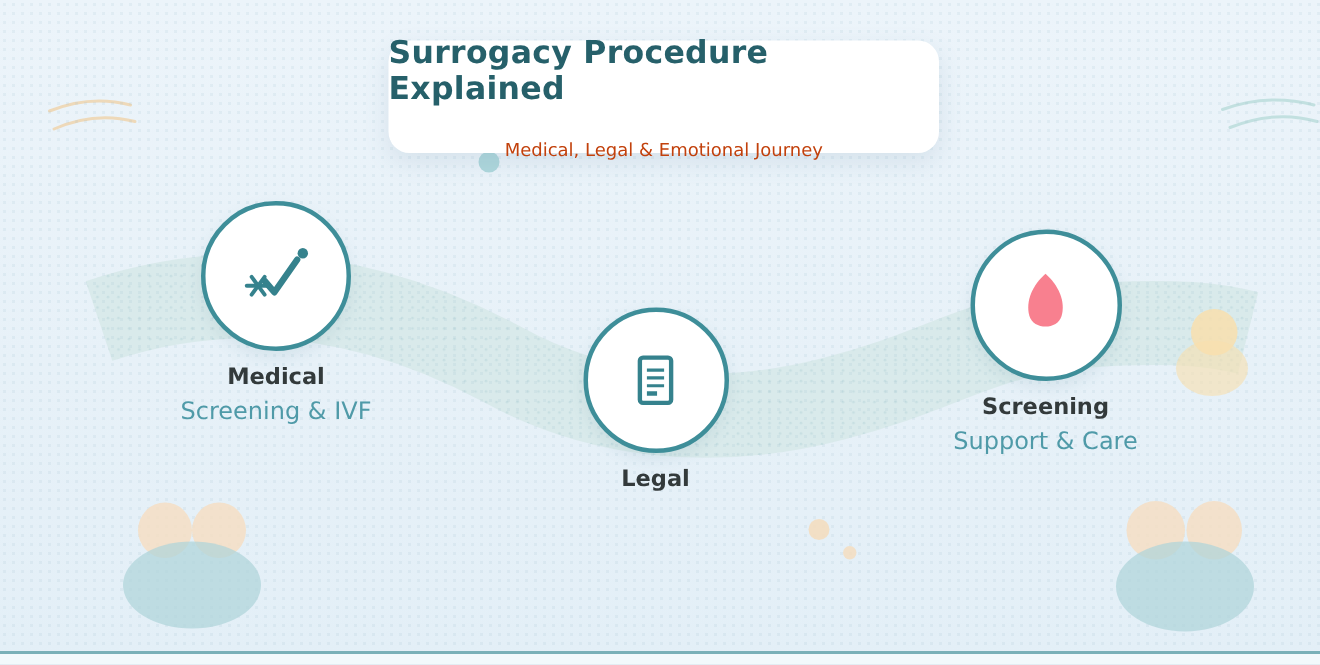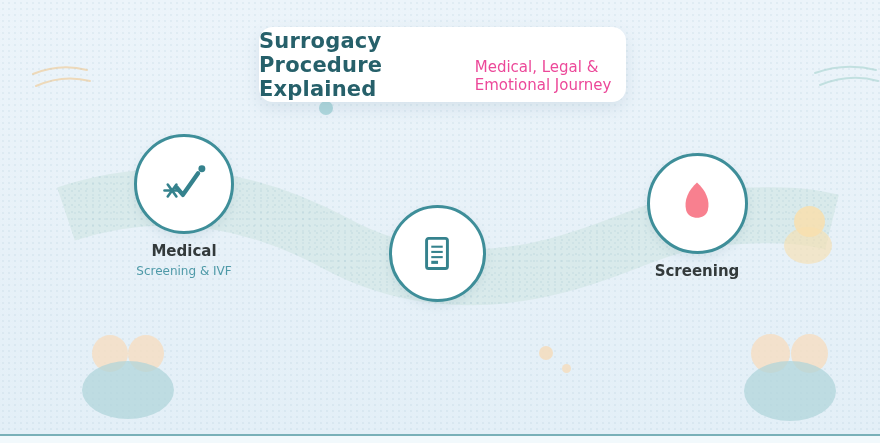--- a/index.html
+++ b/index.html
@@ -12,44 +12,44 @@
     content:"";position:absolute;inset:0;pointer-events:none;
     background-image:radial-gradient(rgba(150,185,200,0.14) 1px,transparent 1px);
     background-size:6px 6px;
   }
   .deco-svg{position:absolute;left:0;top:0;}
   
   .header-card{
     position:absolute;left:259px;top:27px;width:367px;height:75px;
     background:#ffffff;border-radius:14px;
     box-shadow:0 6px 16px rgba(90,130,155,0.14);
-    display:flex;flex-direction:row;align-items:center;justify-content:center;
+    display:flex;flex-direction:column;align-items:center;justify-content:center;
     z-index:6;
   }
   .header-title{font-size:21px;font-weight:bold;color:#26606a;letter-spacing:.2px;}
-  .header-subtitle{font-size:15px;color:#ec4899;margin-top:22px;}
+  .header-subtitle{font-size:12px;color:#c2410c;margin-top:22px;}
   .header-dot{
     position:absolute;left:319px;top:101px;width:14px;height:14px;border-radius:50%;
     background:#aed7dc;z-index:5;
   }
   
   .step{position:absolute;width:180px;text-align:center;z-index:7;}
   .circle{
     margin:0 auto;background:#ffffff;border:3px solid #3e8e99;border-radius:50%;
     display:flex;align-items:center;justify-content:center;
     box-shadow:0 4px 10px rgba(80,130,145,0.12);
   }
   .step-medical{left:94px;top:134px;}
   .step-medical .circle{width:94px;height:94px;}
   .step-legal{left:347px;top:205px;}
   .step-legal .circle{width:91px;height:91px;}
   .step-emotional{left:607px;top:153px;}
   .step-emotional .circle{width:95px;height:95px;}
   .step-label{font-size:15px;font-weight:bold;color:#333a3b;margin-top:8px;text-align:center;}
-  .step-sublabel{font-size:12px;color:#4f9aa8;margin-top:4px;}
+  .step-sublabel{font-size:16px;color:#4f9aa8;margin-top:4px;}
   
   .blob{position:absolute;border-radius:50%;z-index:2;}
   .peach{background:#f6ddc0;opacity:.8;}
   .bteal{background:#aed4da;opacity:.72;}
   .sand{background:#f8dfae;}
   .bl-c1{left:92px;top:335px;width:36px;height:37px;}
   .bl-c2{left:128px;top:335px;width:36px;height:37px;}
   .bl-e {left:82px;top:361px;width:92px;height:58px;}
   .br-c1{left:751px;top:334px;width:39px;height:39px;}
   .br-c2{left:791px;top:334px;width:37px;height:39px;}
@@ -130,25 +130,27 @@
       <svg width="50" height="50" viewBox="0 0 48 48">
         <rect x="14" y="9" width="20" height="29" rx="2" fill="none" stroke="#35828d" stroke-width="2.8"></rect>
         <g stroke="#35828d" stroke-width="2" stroke-linecap="butt">
           <path d="M18.5 17 H29.5"></path>
           <path d="M18.5 22 H29.5"></path>
           <path d="M18.5 27 H29.5"></path>
           <path d="M18.5 32 H25" stroke-width="3"></path>
         </g>
       </svg>
     </div>
+    <div class="step-label">Legal</div>
   </div>
 
   <div class="step step-emotional">
     <div class="circle">
       <svg width="52" height="56" viewBox="0 0 48 52">
         <path d="M24 6 C32 13 36.5 23 34 32 C31.5 41 16.5 41 14 32 C11.5 23 16 13 24 6 Z" fill="#f8808f"></path>
       </svg>
     </div>
     <div class="step-label">Screening</div>
+    <div class="step-sublabel">Support &amp; Care</div>
   </div>
 
   <div class="bottom-strip"></div>
 </div>
 
 </body></html>

